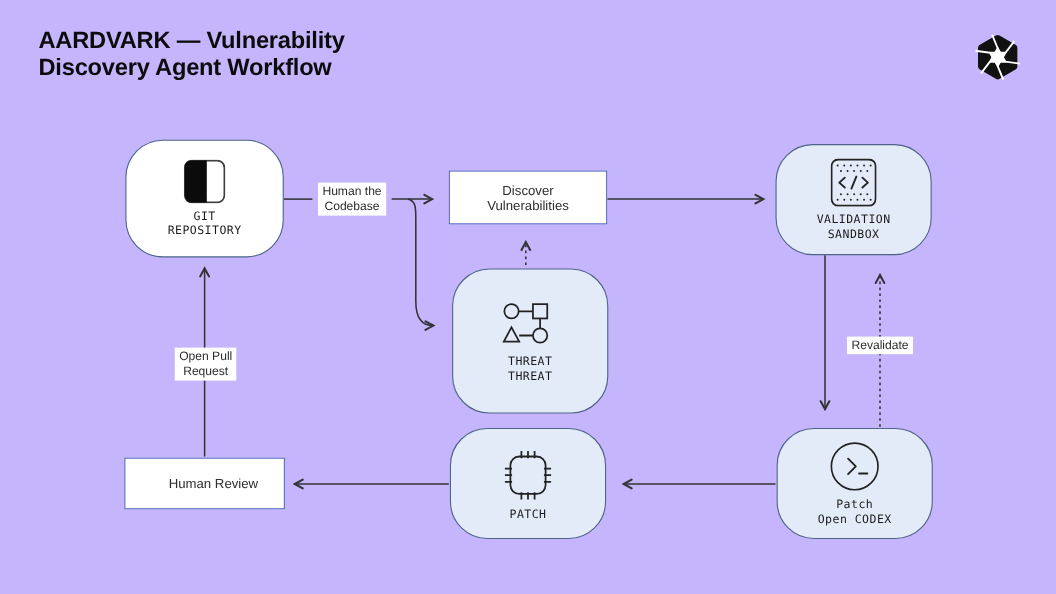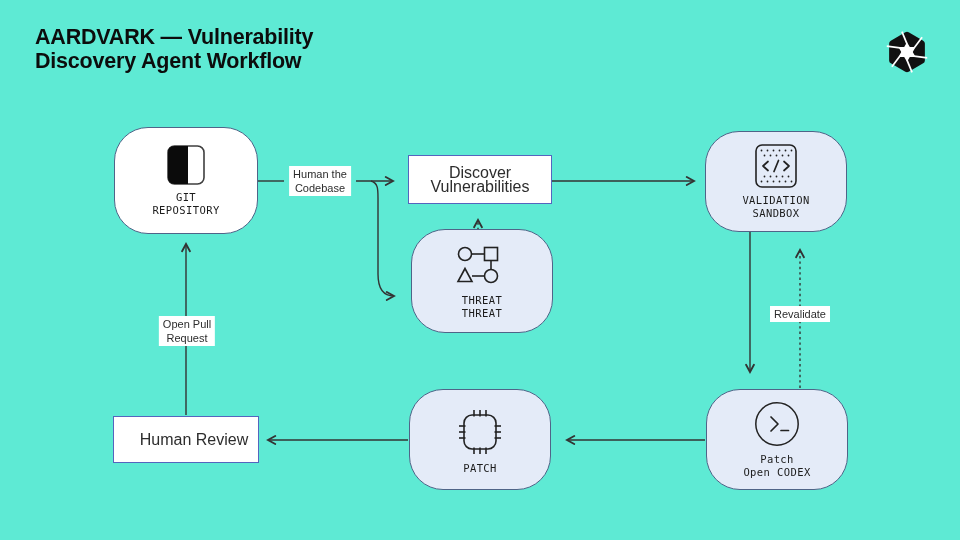--- a/index.html
+++ b/index.html
@@ -1,17 +1,17 @@
 <!DOCTYPE html>
 <html><head>
 <meta charset="utf-8">
 <style>
   html,body{margin:0;padding:0;background:#f2f2f2;}
   .slide{
-    position:relative;width:960px;height:540px;background:#5eead4;
+    position:relative;width:960px;height:540px;background:#c4b5fd;
     font-family:"Liberation Sans",sans-serif;overflow:hidden;
   }
   
   .title{
     position:absolute;left:35px;top:25px;
     font-size:21.5px;font-weight:700;line-height:24px;
     letter-spacing:-0.2px;color:#0c0c0c;
   }
   
   .logo{position:absolute;left:884px;top:29px;width:46px;height:46px;}
@@ -26,21 +26,21 @@
   .node .nlabel{
     font-family:"DejaVu Sans Mono",monospace;
     font-size:10.5px;line-height:13px;letter-spacing:0.4px;
     color:#1b1b1b;text-align:center;white-space:nowrap;
   }
   
   .box{
     position:absolute;box-sizing:border-box;background:#ffffff;
     border:1.4px solid #5565be;
     display:flex;flex-direction:column;align-items:center;justify-content:center;
-    font-size:16px;line-height:14px;color:#2d2d2d;text-align:center;
+    font-size:12px;line-height:14px;color:#2d2d2d;text-align:center;
   }
   
   .edge-label{
     position:absolute;transform:translate(-50%,-50%);
     background:#ffffff;padding:1px 4px;
     font-size:11px;line-height:14px;color:#2d2d2d;text-align:center;
     white-space:nowrap;
   }
   
   .wires{position:absolute;left:0;top:0;width:960px;height:540px;}
@@ -98,21 +98,21 @@
       <div>GIT</div>
       <div>REPOSITORY</div>
     </div>
   </div>
 
   <div class="box" style="left:408px;top:155px;width:144px;height:49px;">
     <div>Discover</div>
     <div>Vulnerabilities</div>
   </div>
 
-  <div class="node" style="left:411px;top:229px;width:142px;height:104px;">
+  <div class="node" style="left:411px;top:244px;width:142px;height:132px;">
     <svg class="icon" width="54" height="46" viewBox="0 0 54 46">
       <g fill="none" stroke="#222222" stroke-width="1.6">
         <circle cx="10" cy="12" r="6.5"></circle>
         <rect x="29.5" y="5.5" width="13" height="13"></rect>
         <line x1="16.5" y1="12" x2="29.5" y2="12"></line>
         <line x1="36" y1="18.5" x2="36" y2="27.5"></line>
         <circle cx="36" cy="34" r="6.5"></circle>
         <path d="M10,26.5 L3,39.5 H17 Z"></path>
         <line x1="17" y1="34" x2="29.5" y2="34"></line>
       </g>

